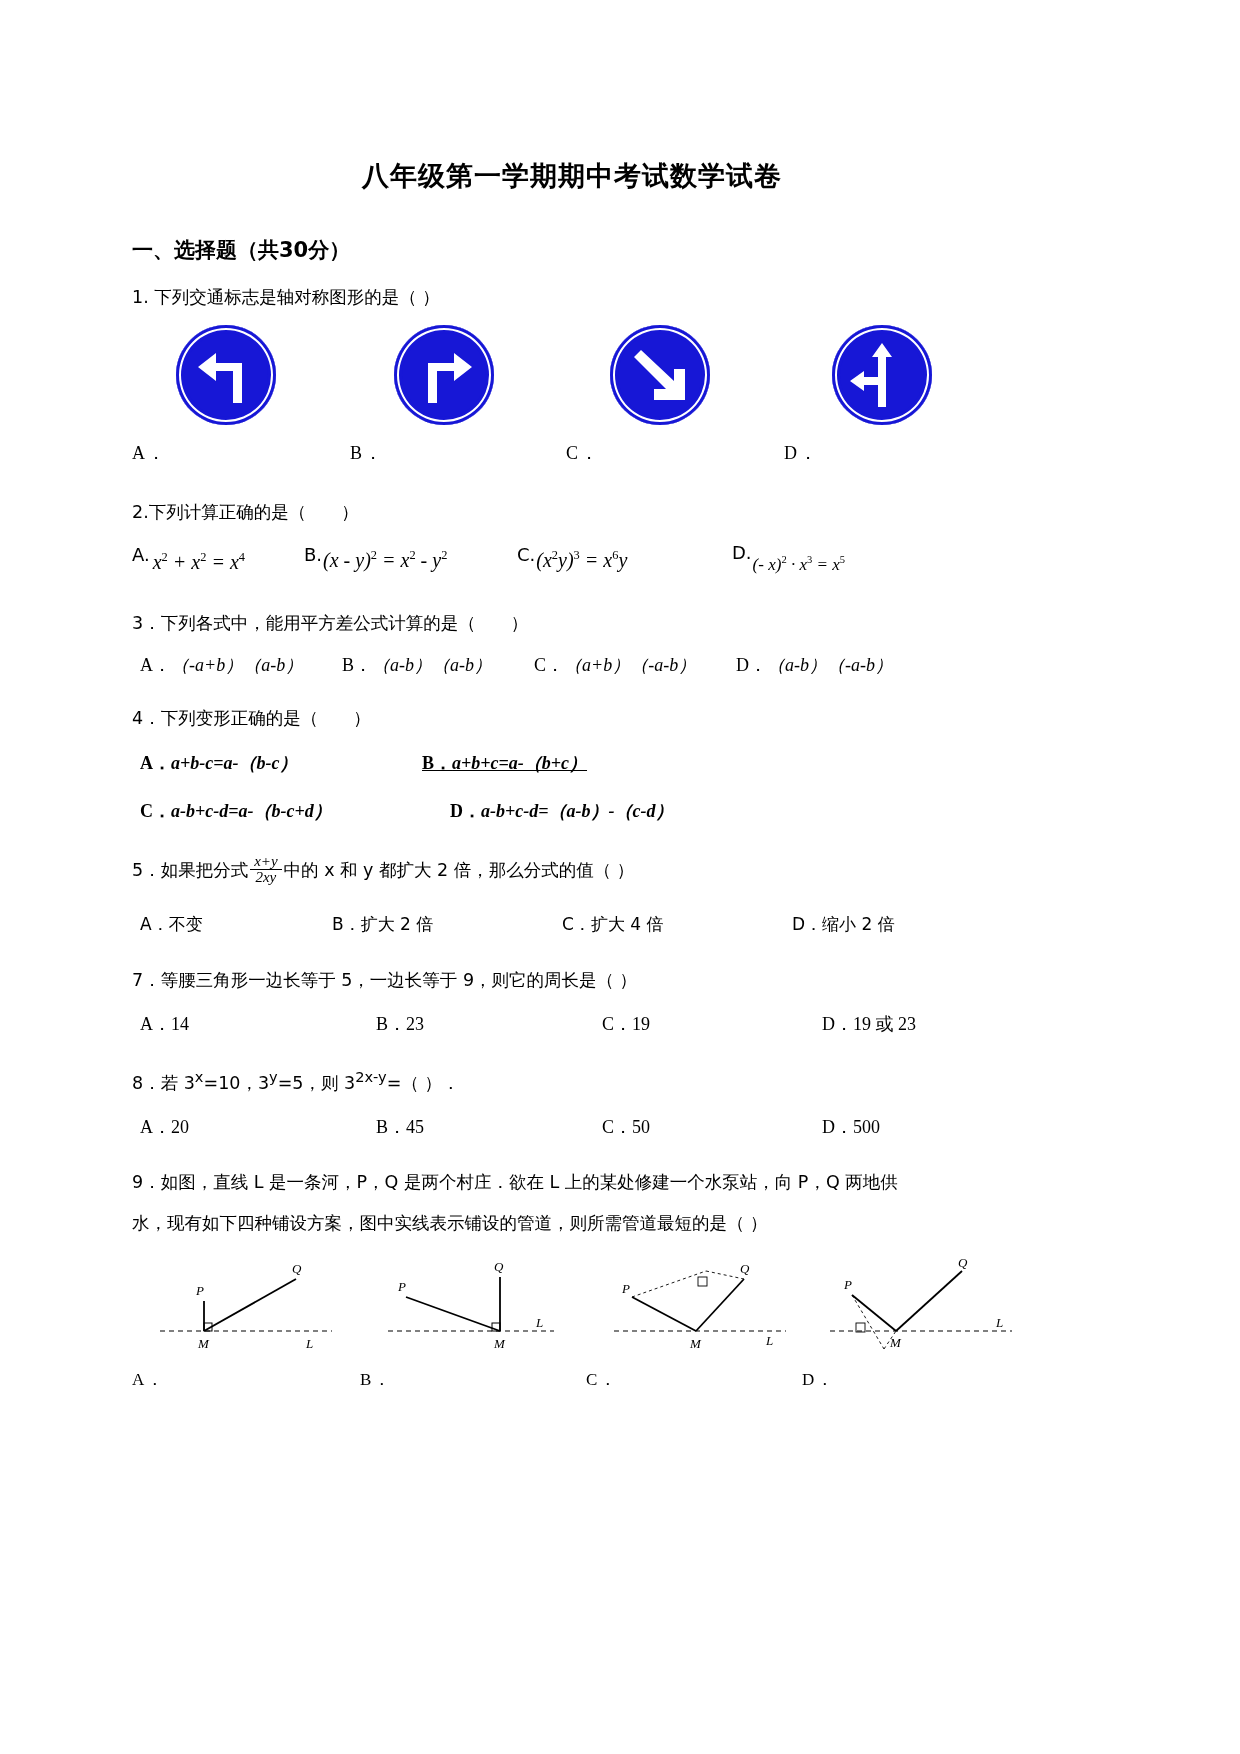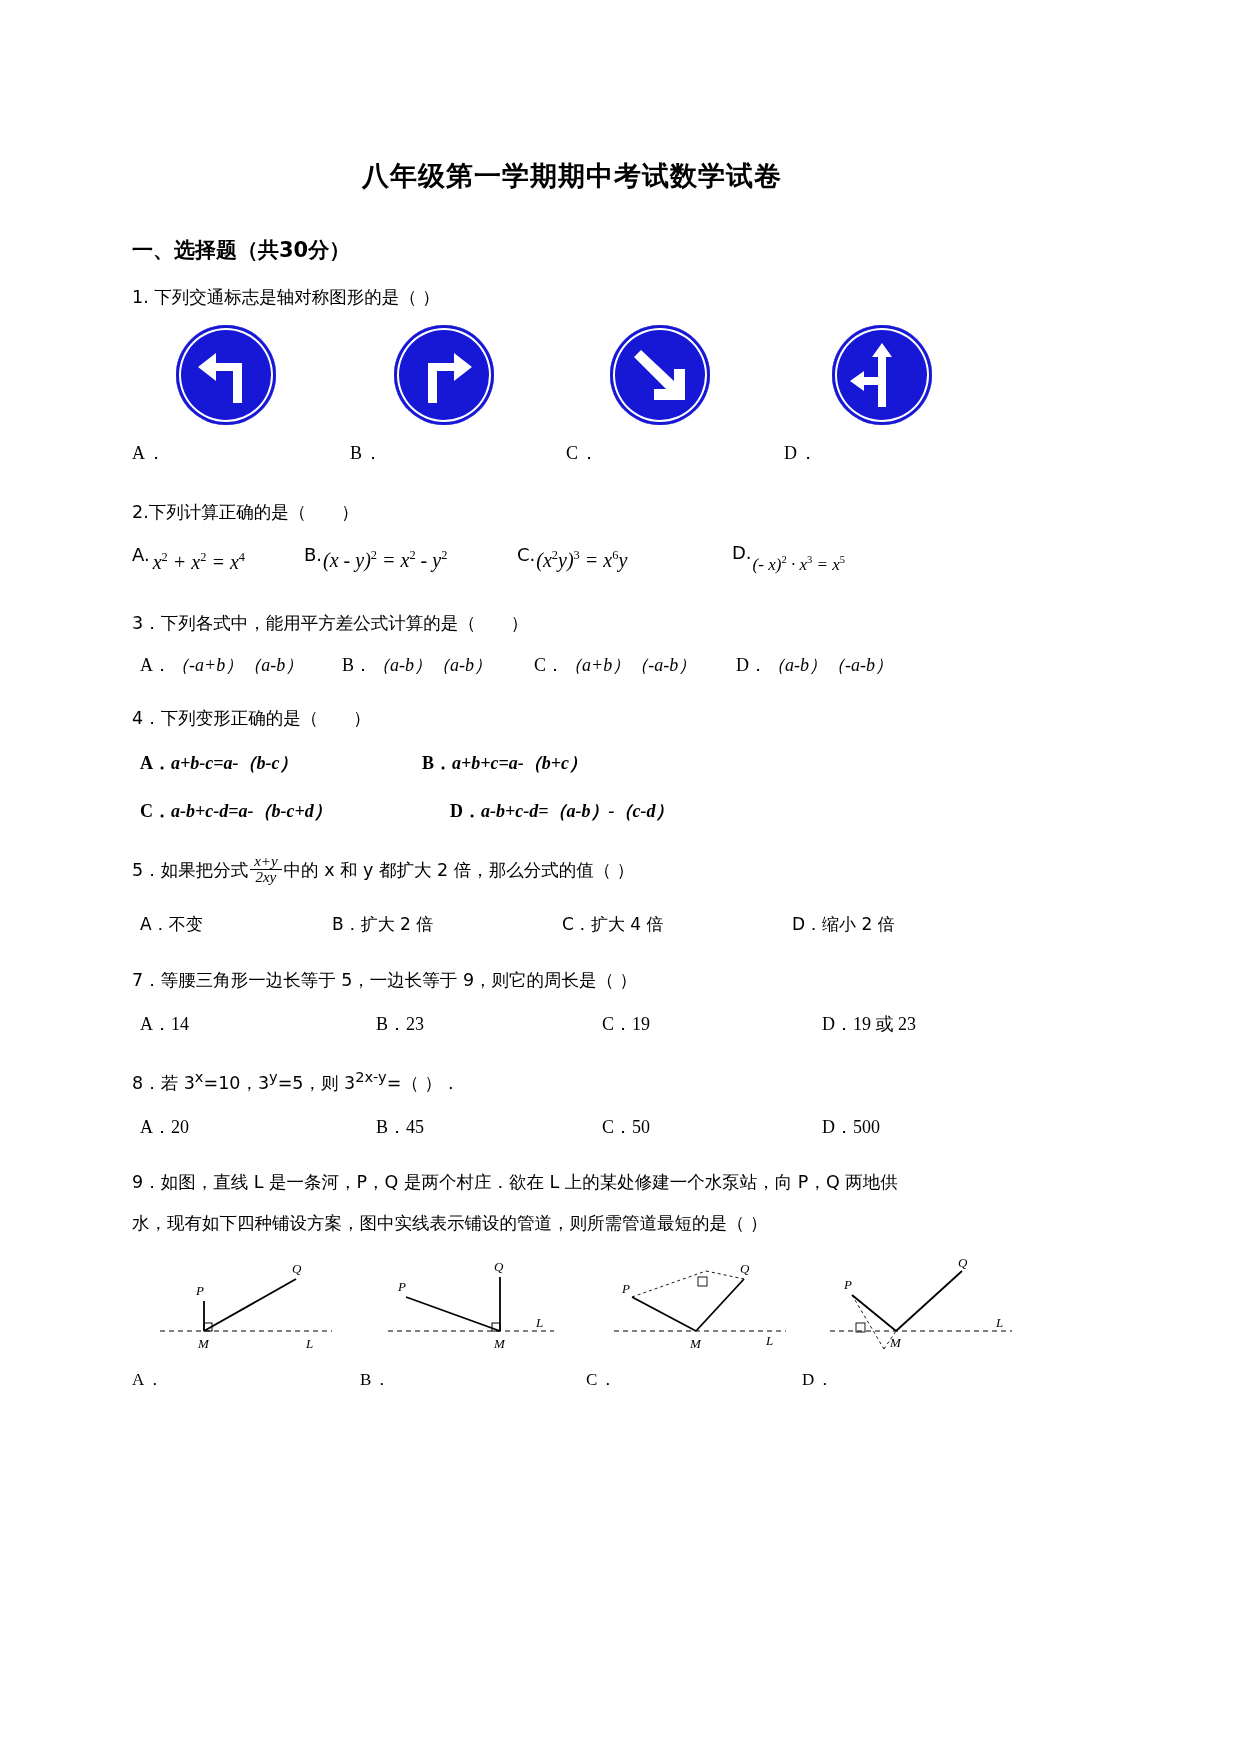--- a/index.html
+++ b/index.html
@@ -252,21 +252,21 @@
         <span>D．</span><span class="it">（a-b）（-a-b）</span>
       </span>
     </div>
 
     <div class="q-text" style="margin-top:22px;">4．下列变形正确的是（　　）</div>
 
     <div class="opt-row bold" style="margin-top:18px;">
       <span class="opt" style="left:8px;">
         <span>A．</span><span class="it">a+b-c=a-（b-c）</span>
       </span>
-      <span class="opt" style="left:290px;">
+      <span class="opt" style="left:290px;text-decoration:underline;">
         <span>B．</span><span class="it">a+b+c=a-（b+c）</span>
       </span>
     </div>
 
     <div class="opt-row bold" style="margin-top:18px;">
       <span class="opt" style="left:8px;">
         <span>C．</span><span class="it">a-b+c-d=a-（b-c+d）</span>
       </span>
       <span class="opt" style="left:318px;">
         <span>D．</span><span class="it">a-b+c-d=（a-b）-（c-d）</span>

